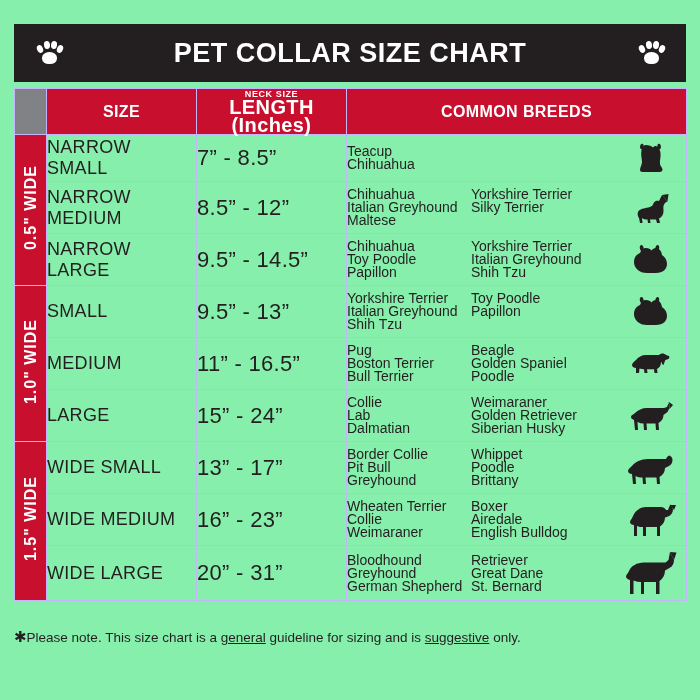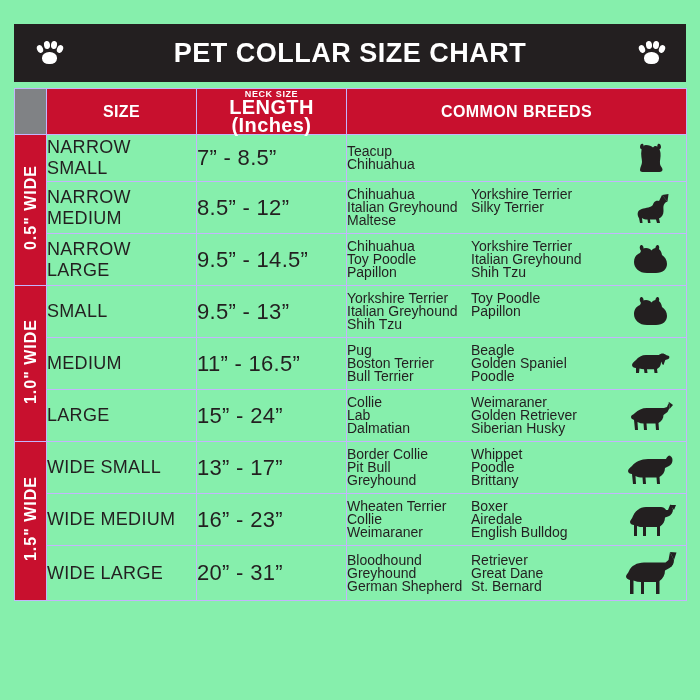--- a/index.html
+++ b/index.html
@@ -445,15 +445,18 @@
               </div>
             </div>
           </td>
         </tr>
 
       </tbody>
     </table>
   </div>
 
   <div class="note">
+    <div>
+      <span class="star">✱</span><span>Please note. This size chart is a </span><u>general</u><span> guideline for sizing and is </span><u>suggestive</u><span> only.</span>
+    </div>
   </div>
 
 </div>
 
 </body></html>

